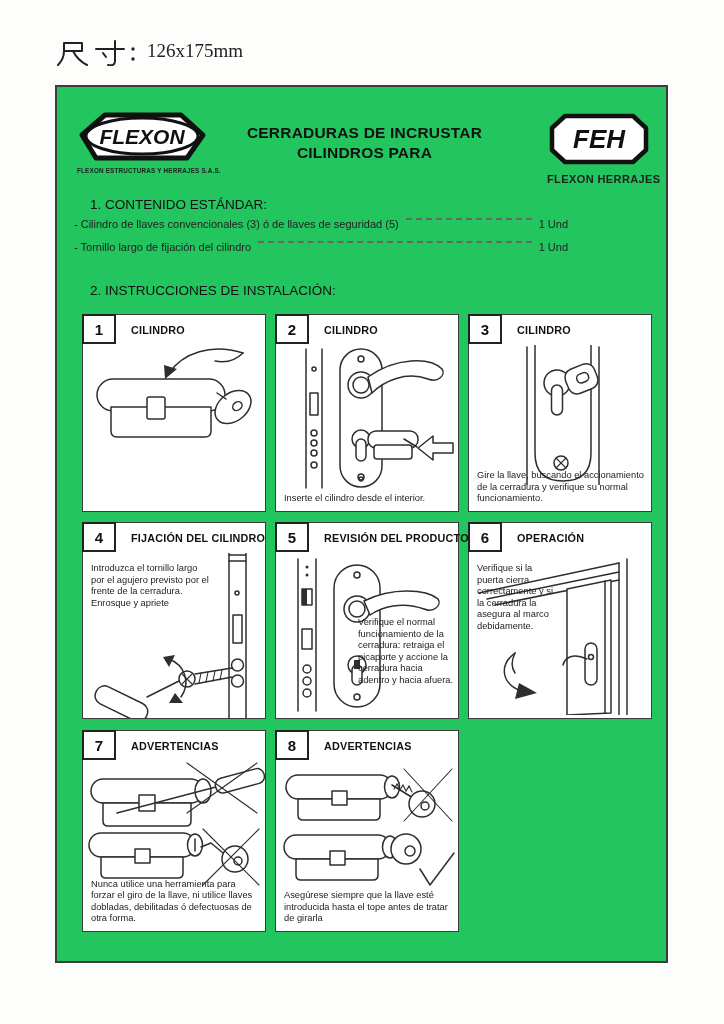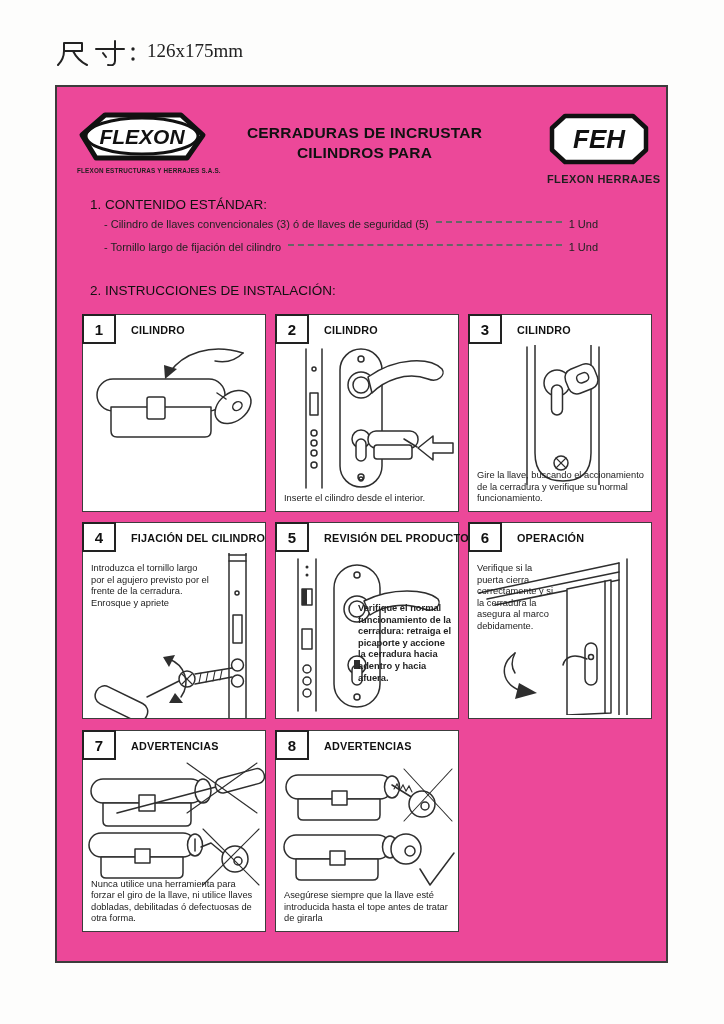--- a/index.html
+++ b/index.html
@@ -6,33 +6,33 @@
   .canvas{position:relative;width:724px;height:1024px;background:#fdfdfc;
           font-family:"Liberation Sans",sans-serif;color:#1f1f1f;overflow:hidden;}
 
   
   .size-label{position:absolute;left:55px;top:36px;display:flex;align-items:center;gap:8px;}
   .size-label svg{display:block;}
   .size-value{font-family:"Liberation Serif",serif;font-size:19px;color:#222;}
 
   
   .doc{position:absolute;left:55px;top:85px;width:613px;height:878px;
-       border:2px solid #3c3c3c;background:#ec4899;box-sizing:border-box;}
+       border:2px solid #3c3c3c;background:#22c55e;box-sizing:border-box;}
 
   
   .logo-flexon{position:absolute;left:20px;top:24px;width:132px;text-align:center;}
   .logo-flexon .sub{font-size:6.3px;font-weight:bold;letter-spacing:.2px;margin-top:2px;white-space:nowrap;}
   .title{position:absolute;left:180px;top:36px;width:255px;text-align:center;
          font-weight:bold;font-size:15.5px;line-height:1.3;letter-spacing:.2px;color:#111;}
   .logo-feh{position:absolute;left:490px;top:26px;width:104px;text-align:center;}
   .logo-feh .sub{font-size:11px;font-weight:bold;letter-spacing:.4px;margin-top:4px;white-space:nowrap;}
 
   
   .sec1-head{position:absolute;left:33px;top:110px;font-weight:normal;font-size:13.5px;color:#111;}
-  .content-row{position:absolute;left:47px;width:494px;display:flex;align-items:center;font-size:11px;color:#222;}
+  .content-row{position:absolute;left:17px;width:494px;display:flex;align-items:flex-start;font-size:11px;color:#222;}
   .content-row .lbl{white-space:nowrap;}
   .content-row .leader{flex:1;border-bottom:2px dashed #666;margin:0 7px 4px 7px;height:0;}
   .content-row .qty{white-space:nowrap;}
   .row-a{top:131px;} .row-b{top:154px;}
 
   
   .sec2-head{position:absolute;left:33px;top:196px;font-weight:normal;font-size:13.5px;color:#111;}
 
   
   .panel{position:absolute;width:184px;border:1px solid #3c3c3c;background:#fff;box-sizing:border-box;}
@@ -40,21 +40,21 @@
   .p4{left:25px;top:435px;height:197px;} .p5{left:218px;top:435px;height:197px;} .p6{left:411px;top:435px;height:197px;}
   .p7{left:25px;top:643px;height:202px;} .p8{left:218px;top:643px;height:202px;}
   .num-box{position:absolute;left:-1px;top:-1px;width:34px;height:30px;border:2px solid #222;
            background:#fff;display:flex;align-items:center;justify-content:center;
            font-weight:bold;font-size:15px;color:#111;box-sizing:border-box;z-index:2;}
   .panel-title{position:absolute;left:48px;top:9px;font-weight:bold;font-size:10.8px;letter-spacing:.2px;color:#111;white-space:nowrap;}
   .ill{position:absolute;left:0;top:30px;width:182px;height:auto;}
   .cap{position:absolute;font-size:9.3px;line-height:1.25;color:#222;}
   .cap-bottom{left:8px;right:6px;bottom:6px;}
   .cap-topleft{left:8px;top:40px;width:118px;}
-  .cap-right{left:82px;top:80px;width:96px;font-weight:bold;}
+  .cap-right{left:82px;top:94px;width:96px;}
   .p6 .cap-topleft{width:82px;}
 
   svg .ln{fill:none;stroke:#2e2e2e;stroke-width:1.5;stroke-linejoin:round;stroke-linecap:round;}
   svg .lnw{fill:#fff;stroke:#2e2e2e;stroke-width:1.5;stroke-linejoin:round;stroke-linecap:round;}
   svg .thin{fill:none;stroke:#2e2e2e;stroke-width:1.1;stroke-linecap:round;}
   svg .solid{fill:#2e2e2e;stroke:none;}
 </style>
 </head>
 <body>
 

